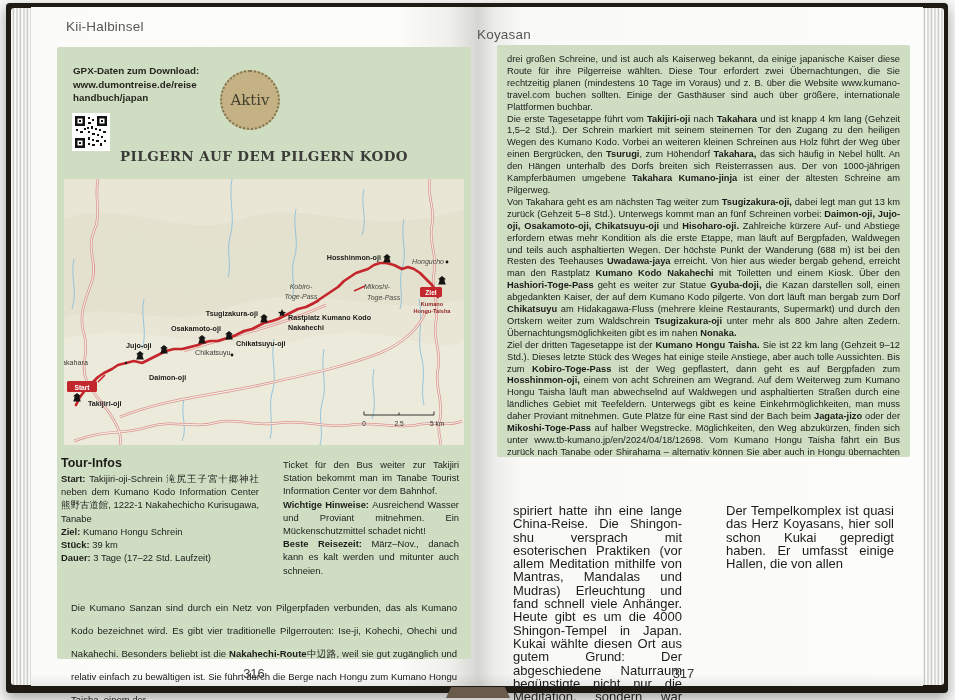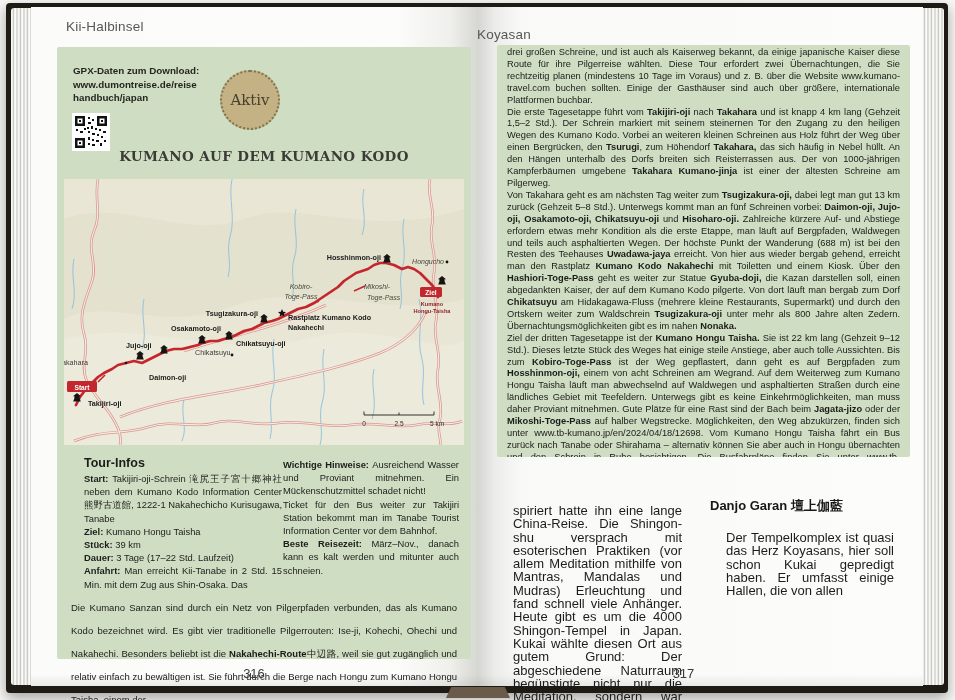--- a/index.html
+++ b/index.html
@@ -89,21 +89,21 @@
             <rect x="20" y="31" width="3" height="2"></rect>
             <rect x="28" y="30" width="2" height="3"></rect>
             <rect x="32" y="27" width="2" height="2"></rect>
         </g>
       </svg>
 
       <div class="badge-aktiv" style="left:163px;top:23px;">
         <span>Aktiv</span>
       </div>
 
-      <div class="feat-title" style="left:0;top:101px;width:100%;">KUMANO AUF DEM KUMANO KODO</div>
+      <div class="feat-title" style="left:0;top:101px;width:100%;">PILGERN AUF DEM PILGERN KODO</div>
 
       <div class="mapwrap" style="left:7px;top:132px;width:400px;height:266px;">
         <svg width="400" height="266" viewBox="0 0 400 266">
           <rect width="400" height="266" fill="#e9e6d6"></rect>
           <path fill="#e0ddc9" opacity="0.55" d="M0,40 C60,18 120,62 180,40 C240,18 300,62 400,30 L400,120 C320,142 240,98 160,130 C100,152 40,118 0,140 Z"></path>
           <path fill="#efecdd" opacity="0.6" d="M0,160 C80,138 160,182 240,160 C320,138 380,182 400,160 L400,266 L0,266 Z"></path>
           <path fill="#e2e3cd" opacity="0.5" d="M40,60 C90,40 140,80 200,60 C250,44 300,70 340,56 L340,110 C280,130 220,90 160,110 C110,126 70,100 40,112 Z"></path>
 
           <g stroke="#8cc0da" stroke-width="0.9" fill="none">
             <path d="M168,0 C164,20 172,38 166,58 C162,72 168,84 164,98"></path>
@@ -194,57 +194,55 @@
             <line x1="300" y1="232.5" x2="300" y2="236"></line>
             <line x1="335" y1="233.5" x2="335" y2="236"></line>
             <line x1="370" y1="232.5" x2="370" y2="236"></line>
           </g>
           <text class="ml-s" x="300" y="247" text-anchor="middle">0</text>
           <text class="ml-s" x="335" y="247" text-anchor="middle">2.5</text>
           <text class="ml-s" x="366" y="247">5 km</text>
         </svg>
       </div>
 
-      <div class="ti" style="position:absolute;left:27px;top:409px;width:198px;">
+      <div class="ti" style="position:absolute;left:4px;top:409px;width:198px;">
         <div class="ti-head">Tour-Infos</div>
         <p><span class="rs-b">Start: </span><span class="rs-n">Takijiri-oji-Schrein 滝尻王子宮十郷神社 neben dem Kumano Kodo Information Center 熊野古道館, 1222-1 Nakahechicho Kurisugawa, Tanabe</span></p>
-        <p><span class="rs-b">Ziel: </span><span class="rs-n">Kumano Hongu Taisha</span></p>
+        <p><span class="rs-b">Ziel: </span><span class="rs-n">Kumano Hongu Schrein</span></p>
         <p><span class="rs-b">Stück: </span><span class="rs-n">39 km</span></p>
         <p><span class="rs-b">Dauer: </span><span class="rs-n">3 Tage (17–22 Std. Laufzeit)</span></p>
-        <p><span class="rs-b">Anfahrt: </span><span class="rs-n">Man erreicht Kii-Tanabe in 2 Std. 15 Min. mit dem Zug aus Shin-Osaka. Das</span></p>
       </div>
       <div class="ti" style="position:absolute;left:226px;top:411px;width:176px;">
+        <p><span class="rs-n">Ticket für den Bus weiter zur Takijiri Station bekommt man im Tanabe Tourist Information Center vor dem Bahnhof.</span></p>
         <p><span class="rs-b">Wichtige Hinweise: </span><span class="rs-n">Ausreichend Wasser und Proviant mitnehmen. Ein Mückenschutzmittel schadet nicht!</span></p>
-        <p><span class="rs-n">Ticket für den Bus weiter zur Takijiri Station bekommt man im Tanabe Tourist Information Center vor dem Bahnhof.</span></p>
         <p><span class="rs-b">Beste Reisezeit: </span><span class="rs-n">März–Nov., danach kann es kalt werden und mitunter auch schneien.</span></p>
       </div>
 
       <div class="leftpara" style="position:absolute;left:14px;top:549px;width:386px;">
         <p><span class="rs-n">Die Kumano Sanzan sind durch ein Netz von Pilgerpfaden verbunden, das als Kumano Kodo bezeichnet wird. Es gibt vier traditionelle Pilgerrouten: Ise-ji, Kohechi, Ohechi und Nakahechi. Besonders beliebt ist die </span><span class="rs-b">Nakahechi-Route</span><span class="rs-n">中辺路, weil sie gut zugänglich und relativ einfach zu bewältigen ist. Sie führt durch die Berge nach Hongu zum Kumano Hongu Taisha, einem der</span></p>
       </div>
     </div>
 
     <div class="pagenum" style="position:absolute;left:0;top:659px;width:446px;text-align:center;">316</div>
   </div>
 
   <div class="page right">
     <div class="runhead" style="position:absolute;left:0;top:20px;width:431px;">Koyasan</div>
 
-    <div class="greenbox boxpara" style="left:20px;top:38px;width:413px;height:412px;padding:2px 10px;box-sizing:border-box;overflow:hidden;">
+    <div class="greenbox boxpara" style="left:20px;top:38px;width:413px;height:412px;padding:9px 10px;box-sizing:border-box;overflow:hidden;">
       <p><span class="rs-n">drei großen Schreine, und ist auch als Kaiserweg bekannt, da einige japanische Kaiser diese Route für ihre Pilgerreise wählten. Diese Tour erfordert zwei Übernachtungen, die Sie rechtzeitig planen (mindestens 10 Tage im Voraus) und z. B. über die Website www.kumano-travel.com buchen sollten. Einige der Gasthäuser sind auch über größere, internationale Plattformen buchbar.</span></p>
       <p><span class="rs-n">Die erste Tagesetappe führt vom </span><span class="rs-b">Takijiri-oji</span><span class="rs-n"> nach </span><span class="rs-b">Takahara</span><span class="rs-n"> und ist knapp 4 km lang (Gehzeit 1,5–2 Std.). Der Schrein markiert mit seinem steinernen Tor den Zugang zu den heiligen Wegen des Kumano Kodo. Vorbei an weiteren kleinen Schreinen aus Holz führt der Weg über einen Bergrücken, den </span><span class="rs-b">Tsurugi</span><span class="rs-n">, zum Höhendorf </span><span class="rs-b">Takahara,</span><span class="rs-n"> das sich häufig in Nebel hüllt. An den Hängen unterhalb des Dorfs breiten sich Reisterrassen aus. Der von 1000-jährigen Kampferbäumen umgebene </span><span class="rs-b">Takahara Kumano-jinja</span><span class="rs-n"> ist einer der ältesten Schreine am Pilgerweg.</span></p>
       <p><span class="rs-n">Von Takahara geht es am nächsten Tag weiter zum </span><span class="rs-b">Tsugizakura-oji,</span><span class="rs-n"> dabei legt man gut 13 km zurück (Gehzeit 5–8 Std.). Unterwegs kommt man an fünf Schreinen vorbei: </span><span class="rs-b">Daimon-oji, Jujo-oji, Osakamoto-oji, Chikatsuyu-oji</span><span class="rs-n"> und </span><span class="rs-b">Hisoharo-oji.</span><span class="rs-n"> Zahlreiche kürzere Auf- und Abstiege erfordern etwas mehr Kondition als die erste Etappe, man läuft auf Bergpfaden, Waldwegen und teils auch asphaltierten Wegen. Der höchste Punkt der Wanderung (688 m) ist bei den Resten des Teehauses </span><span class="rs-b">Uwadawa-jaya</span><span class="rs-n"> erreicht. Von hier aus wieder bergab gehend, erreicht man den Rastplatz </span><span class="rs-b">Kumano Kodo Nakahechi</span><span class="rs-n"> mit Toiletten und einem Kiosk. Über den </span><span class="rs-b">Hashiori-Toge-Pass</span><span class="rs-n"> geht es weiter zur Statue </span><span class="rs-b">Gyuba-doji,</span><span class="rs-n"> die Kazan darstellen soll, einen abgedankten Kaiser, der auf dem Kumano Kodo pilgerte. Von dort läuft man bergab zum Dorf </span><span class="rs-b">Chikatsuyu</span><span class="rs-n"> am Hidakagawa-Fluss (mehrere kleine Restaurants, Supermarkt) und durch den Ortskern weiter zum Waldschrein </span><span class="rs-b">Tsugizakura-oji</span><span class="rs-n"> unter mehr als 800 Jahre alten Zedern. Übernachtungsmöglichkeiten gibt es im nahen </span><span class="rs-b">Nonaka.</span></p>
       <p><span class="rs-n">Ziel der dritten Tagesetappe ist der </span><span class="rs-b">Kumano Hongu Taisha.</span><span class="rs-n"> Sie ist 22 km lang (Gehzeit 9–12 Std.). Dieses letzte Stück des Weges hat einige steile Anstiege, aber auch tolle Aussichten. Bis zum </span><span class="rs-b">Kobiro-Toge-Pass</span><span class="rs-n"> ist der Weg gepflastert, dann geht es auf Bergpfaden zum </span><span class="rs-b">Hosshinmon-oji,</span><span class="rs-n"> einem von acht Schreinen am Wegrand. Auf dem Weiterweg zum Kumano Hongu Taisha läuft man abwechselnd auf Waldwegen und asphaltierten Straßen durch eine ländliches Gebiet mit Teefeldern. Unterwegs gibt es keine Einkehrmöglichkeiten, man muss daher Proviant mitnehmen. Gute Plätze für eine Rast sind der Bach beim </span><span class="rs-b">Jagata-jizo</span><span class="rs-n"> oder der </span><span class="rs-b">Mikoshi-Toge-Pass</span><span class="rs-n"> auf halber Wegstrecke. Möglichkeiten, den Weg abzukürzen, finden sich unter www.tb-kumano.jp/en/2024/04/18/12698. Vom Kumano Hongu Taisha fährt ein Bus zurück nach Tanabe oder Shirahama – alternativ können Sie aber auch in Hongu übernachten und den Schrein in Ruhe besichtigen. Die Busfahrpläne finden Sie unter www.tb-kumano.jp/en/transport/bus.</span></p>
     </div>
 
     <div class="col" style="position:absolute;left:20px;top:481px;width:201px;">
       <p>spiriert hatte ihn eine lange China-Reise. Die Shingon-shu versprach mit esoterischen Praktiken (vor allem Meditation mithilfe von Mantras, Mandalas und Mudras) Erleuchtung und fand schnell viele Anhänger. Heute gibt es um die 4000 Shingon-Tempel in Japan. Kukai wählte diesen Ort aus gutem Grund: Der abgeschiedene Naturraum begünstigte nicht nur die Meditation, sondern war auch voller Symbolik. Die acht Berge rund um das Plateau erinnerten an die acht Blütenblätter einer Lotosblume, ein wichtiges Symbol des Buddhismus. Während seiner Blütezeit in der</p>
     </div>
     <div class="col" style="position:absolute;left:233px;top:481px;width:200px;">
-      <div class="danjo-h">Danjo Garan 壇上伽藍</div>
       <p>Der Tempelkomplex ist quasi das Herz Koyasans, hier soll schon Kukai gepredigt haben. Er umfasst einige Hallen, die von allen</p>
     </div>
 
     <div class="pagenum" style="position:absolute;left:0;top:659px;width:413px;text-align:center;">317</div>
   </div>
 
   <div class="spine-wedge"></div>
 </div>
 
 </body></html>

